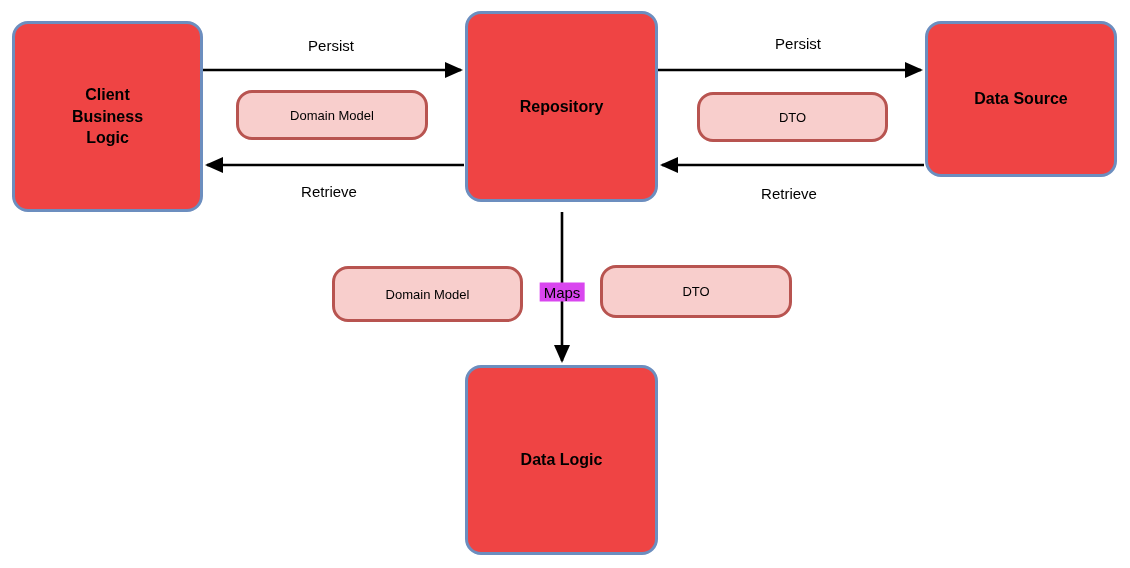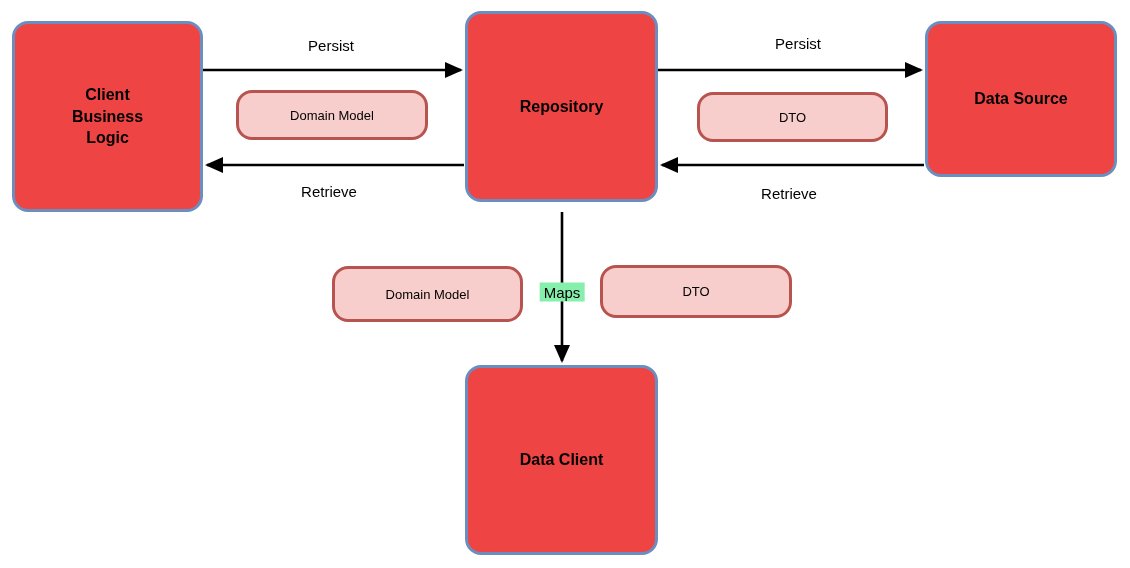--- a/index.html
+++ b/index.html
@@ -53,21 +53,21 @@
   }
   .edge-label {
     position: absolute;
     font-size: 15px;
     color: #000000;
     text-align: center;
     transform: translate(-50%, -50%);
     white-space: nowrap;
   }
   .edge-label.bg {
-    background: #86efac;
+    background: #d946ef;
     padding: 1px 4px;
   }
 </style>
 </head>
 <body>
 
 <div class="canvas">
 
   <svg class="arrow-layer" width="1130" height="568" viewBox="0 0 1130 568" xmlns="http://www.w3.org/2000/svg">
     <defs>
@@ -83,21 +83,21 @@
   </svg>
 
   <div class="node" style="left:12px; top:21px; width:191px; height:191px;">Client
 Business
 Logic</div>
 
   <div class="node" style="left:465px; top:11px; width:193px; height:191px;">Repository</div>
 
   <div class="node" style="left:925px; top:21px; width:192px; height:156px;">Data Source</div>
 
-  <div class="node" style="left:465px; top:365px; width:193px; height:190px;">Data Client</div>
+  <div class="node" style="left:465px; top:365px; width:193px; height:190px;">Data Logic</div>
 
   <div class="pill" style="left:236px; top:90px; width:192px; height:50px;">Domain Model</div>
 
   <div class="pill" style="left:697px; top:92px; width:191px; height:50px;">DTO</div>
 
   <div class="pill" style="left:332px; top:266px; width:191px; height:56px;">Domain Model</div>
 
   <div class="pill" style="left:600px; top:265px; width:192px; height:53px;">DTO</div>
 
   <div class="edge-label" style="left:331px; top:45px;">Persist</div>

